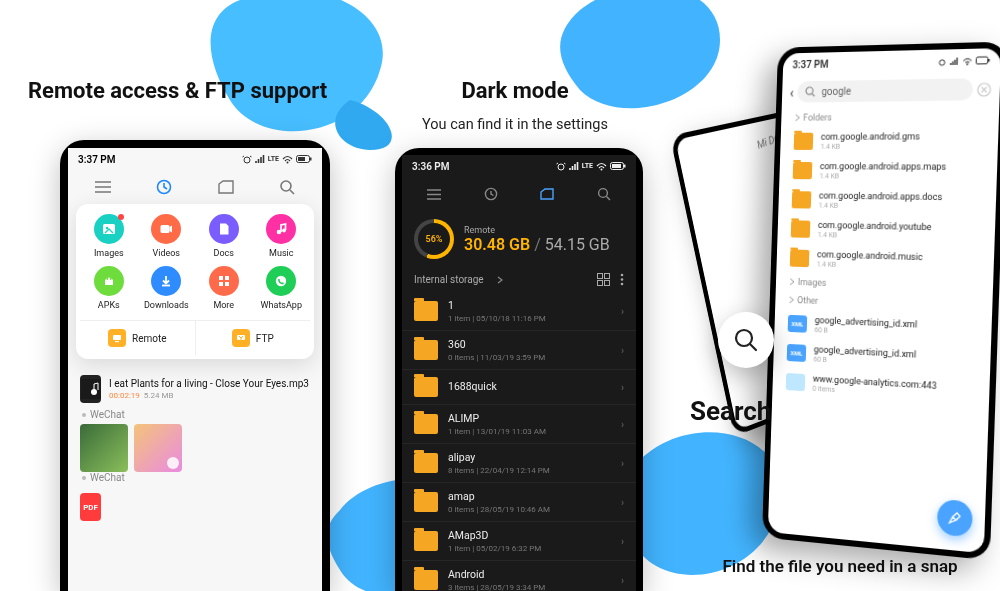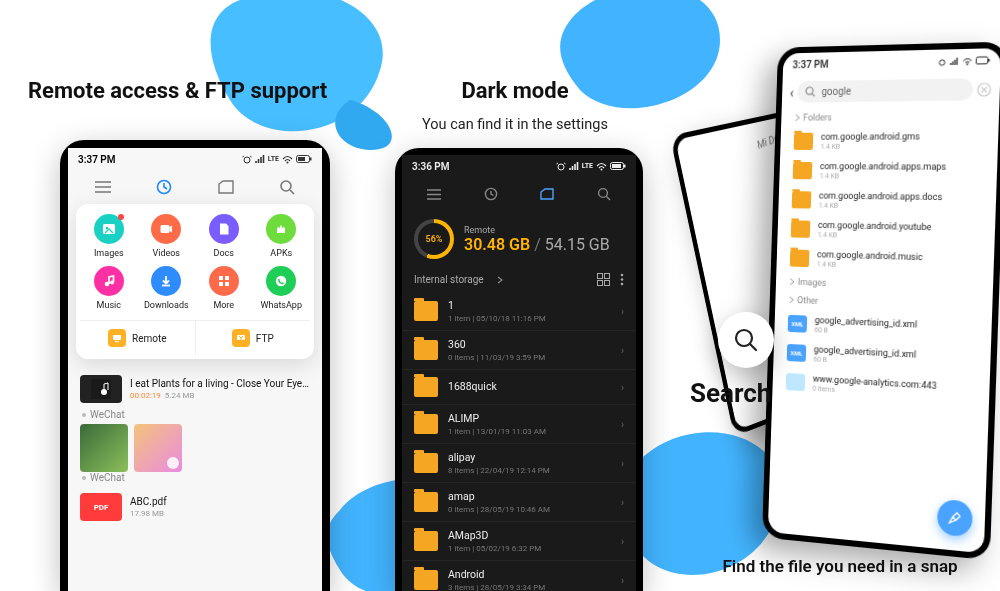--- a/index.html
+++ b/index.html
@@ -97,21 +97,21 @@
   width: 18px; height: 18px; border-radius: 4px;
   display: flex; align-items: center; justify-content: center;
 }
 
 .list1 { margin-top: 10px; padding: 0 12px; }
 .file-row {
   display: flex; align-items: center; gap: 8px;
   padding: 6px 0;
 }
 .file-ico {
-  width: 42px; height: 28px; border-radius: 4px; flex-shrink: 0;
+  width: 21px; height: 28px; border-radius: 4px; flex-shrink: 0;
   display: flex; align-items: center; justify-content: center;
   font-size: 8px; font-weight: 700; color: #fff;
 }
 .file-text { flex: 1; min-width: 0; }
 .file-name { font-size: 10px; color: #111; white-space: nowrap; overflow: hidden; text-overflow: ellipsis; }
 .file-meta { font-size: 8px; color: #999; margin-top: 2px; }
 .file-meta .dur { color: #ff8a3b; margin-right: 4px; }
 .sect-label { font-size: 10px; color: #888; margin: 0 0 4px 2px; display: flex; align-items: center; gap: 4px; }
 .sect-label::before { content: ''; width: 4px; height: 4px; border-radius: 50%; background: #bbb; }
 .thumb-row { display: flex; gap: 6px; }
@@ -229,21 +229,21 @@
 }
 #phone3b .inner {
   position: absolute; inset: 5px; background: #fff; border-radius: 13px;
   display: flex; align-items: flex-start; justify-content: flex-end;
   padding: 14px 12px 0 0;
 }
 #phone3b .lbl { font-size: 11px; color: #777; font-style: italic; transform: rotate(-6deg); }
 
 
 #searchLabel {
-  position: absolute; left: 690px; top: 378px; z-index: 5;
+  position: absolute; left: 690px; top: 396px; z-index: 5;
   font-size: 26px; font-weight: 700; color: #111;
 }
 #searchBubble {
   position: absolute; left: 718px; top: 312px; z-index: 5;
   width: 56px; height: 56px; border-radius: 50%; background: #fff;
   box-shadow: 0 8px 24px rgba(0,0,0,.25);
   display: flex; align-items: center; justify-content: center;
 }
 
 svg { display: block; }
@@ -358,38 +358,38 @@
           </div>
           <div class="cat">
             <div class="bubble" style="background:#7a5cff">
               <svg width="14" height="14">
                 <path d="M3 1.5 H9 L11.5 4 V12.5 H3 Z" fill="#fff"></path>
               </svg>
             </div>
             <div class="lbl">Docs</div>
           </div>
           <div class="cat">
+            <div class="bubble" style="background:#ff2fa4">
+              <svg width="14" height="14">
+                <circle cx="5" cy="10" r="2.3" fill="#fff"></circle>
+                <path d="M7 10 V3 L11.5 2 V8" stroke="#fff" stroke-width="1.7" fill="none"></path>
+                <circle cx="10" cy="8.5" r="1.9" fill="#fff"></circle>
+              </svg>
+            </div>
+            <div class="lbl">Music</div>
+          </div>
+          <div class="cat">
             <div class="bubble" style="background:#6fdc3d">
               <svg width="14" height="14">
                 <path d="M3 6 Q7 1 11 6 V11 H3 Z" fill="#fff"></path>
                 <circle cx="5.3" cy="5" r=".9" fill="#6fdc3d"></circle>
                 <circle cx="8.7" cy="5" r=".9" fill="#6fdc3d"></circle>
               </svg>
             </div>
             <div class="lbl">APKs</div>
-          </div>
-          <div class="cat">
-            <div class="bubble" style="background:#ff2fa4">
-              <svg width="14" height="14">
-                <circle cx="5" cy="10" r="2.3" fill="#fff"></circle>
-                <path d="M7 10 V3 L11.5 2 V8" stroke="#fff" stroke-width="1.7" fill="none"></path>
-                <circle cx="10" cy="8.5" r="1.9" fill="#fff"></circle>
-              </svg>
-            </div>
-            <div class="lbl">Music</div>
           </div>
           <div class="cat">
             <div class="bubble" style="background:#2f8cff">
               <svg width="14" height="14">
                 <path d="M7 2 V9 M4 6.5 L7 9.5 L10 6.5" stroke="#fff" stroke-width="1.8" fill="none"></path>
                 <path d="M3 11.5 H11" stroke="#fff" stroke-width="1.8"></path>
               </svg>
             </div>
             <div class="lbl">Downloads</div>
           </div>
@@ -459,24 +459,20 @@
         <div class="thumb play" style="background:linear-gradient(135deg,#f4c37a,#e98be0)"></div>
       </div>
 
       <div class="sect-label">
           <span>WeChat</span>
         </div>
       <div class="file-row">
         <div class="file-ico" style="background:#ff3b3b">
             <span>PDF</span>
           </div>
-        <div class="file-text">
-          <div class="file-name">ABC.pdf</div>
-          <div class="file-meta">17.98 MB</div>
-        </div>
       </div>
     </div>
   </div>
 </div>
 
 <div id="p2" class="panel">
   <h1>Dark mode</h1>
   <h2>You can find it in the settings</h2>
 </div>
 

